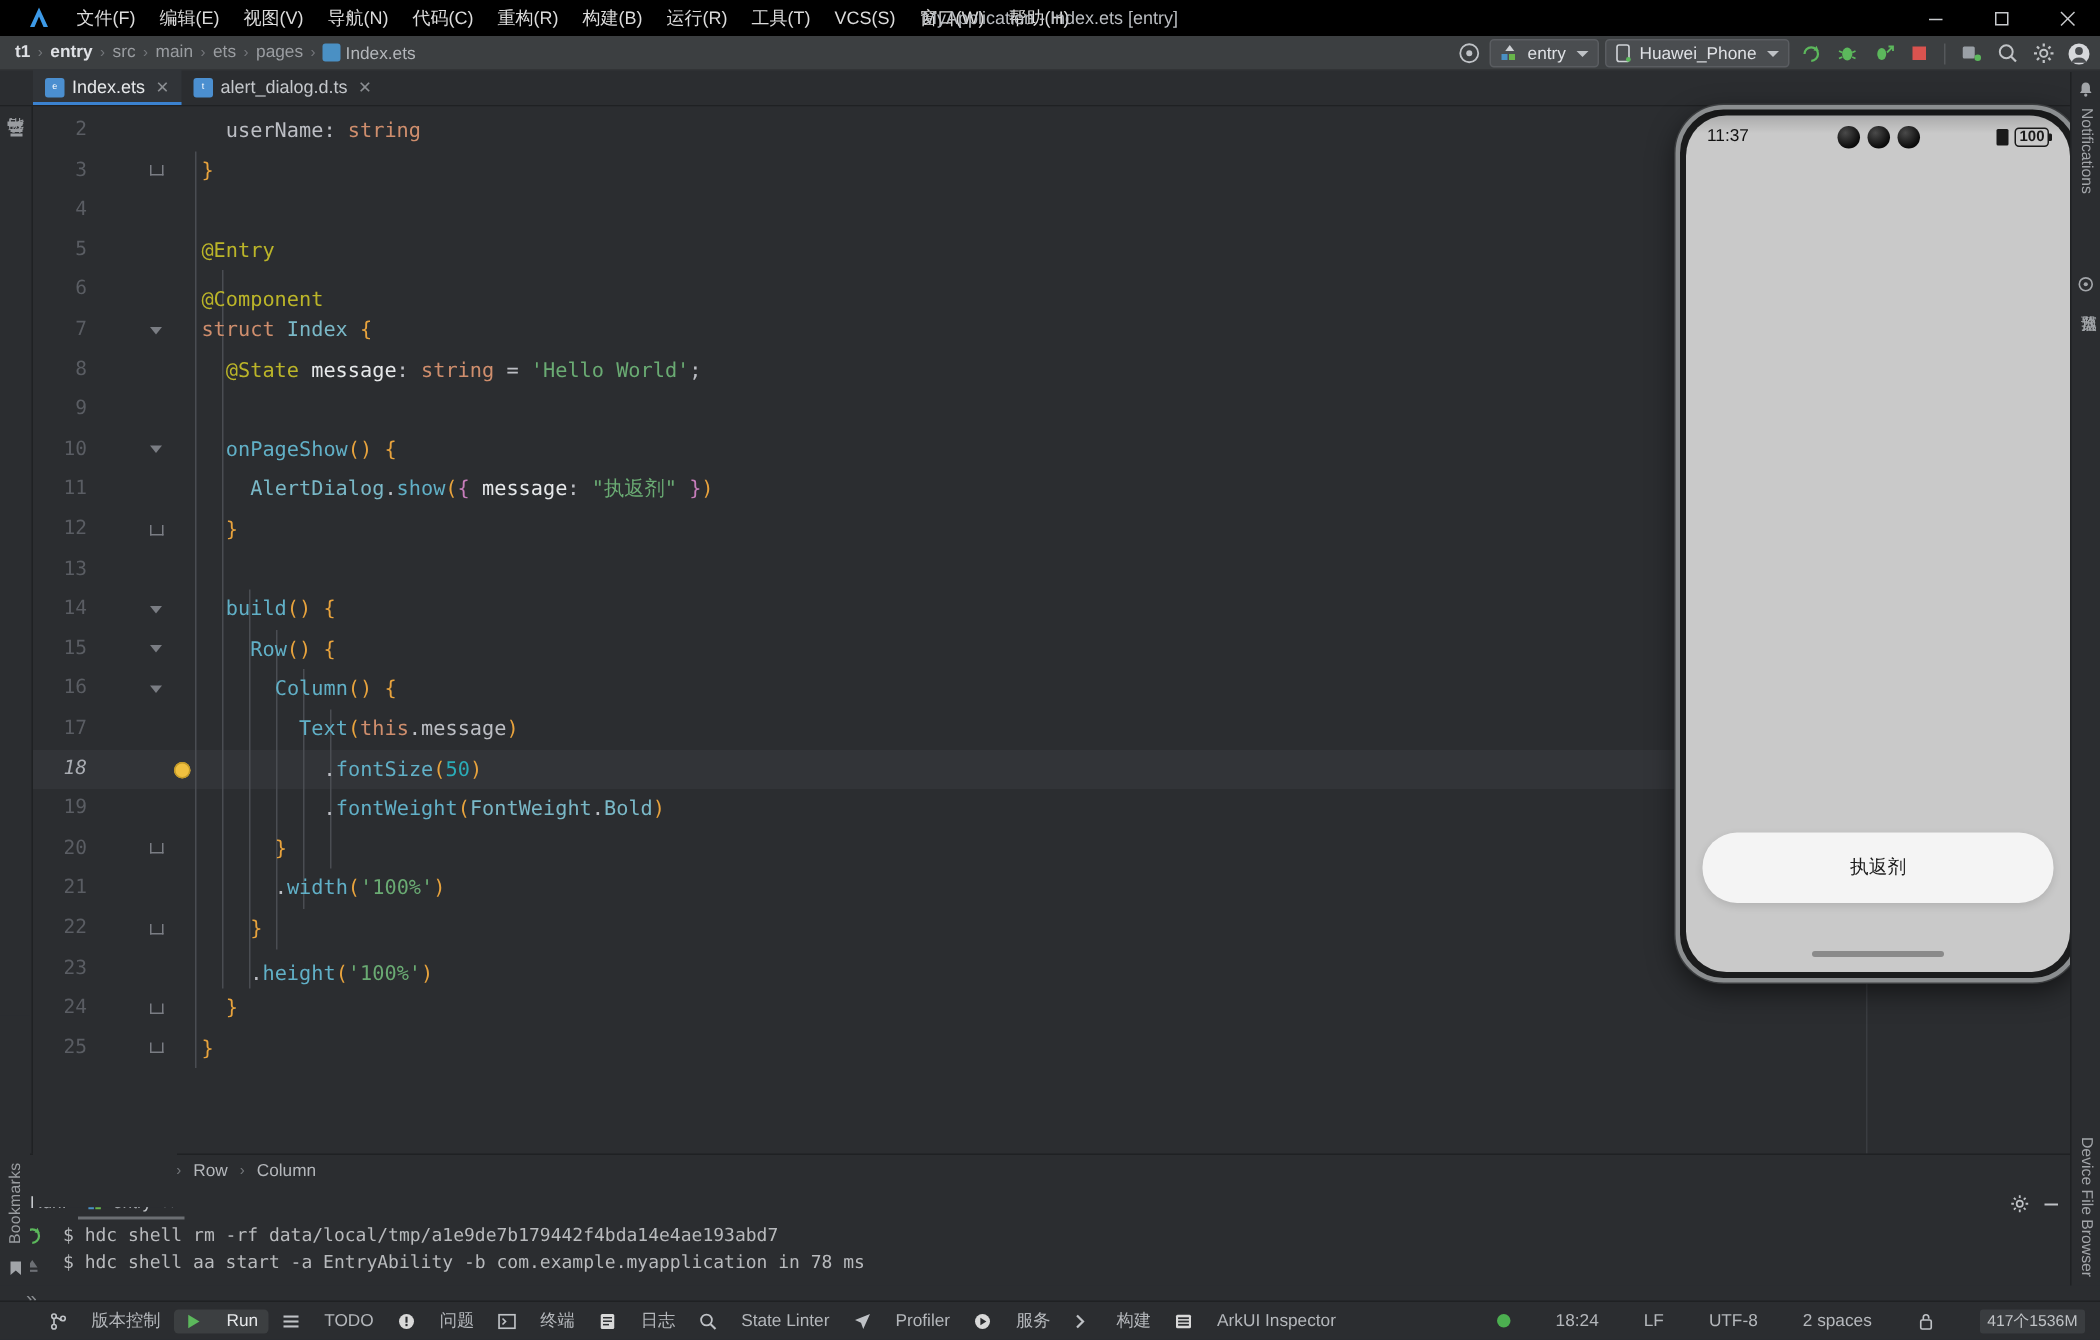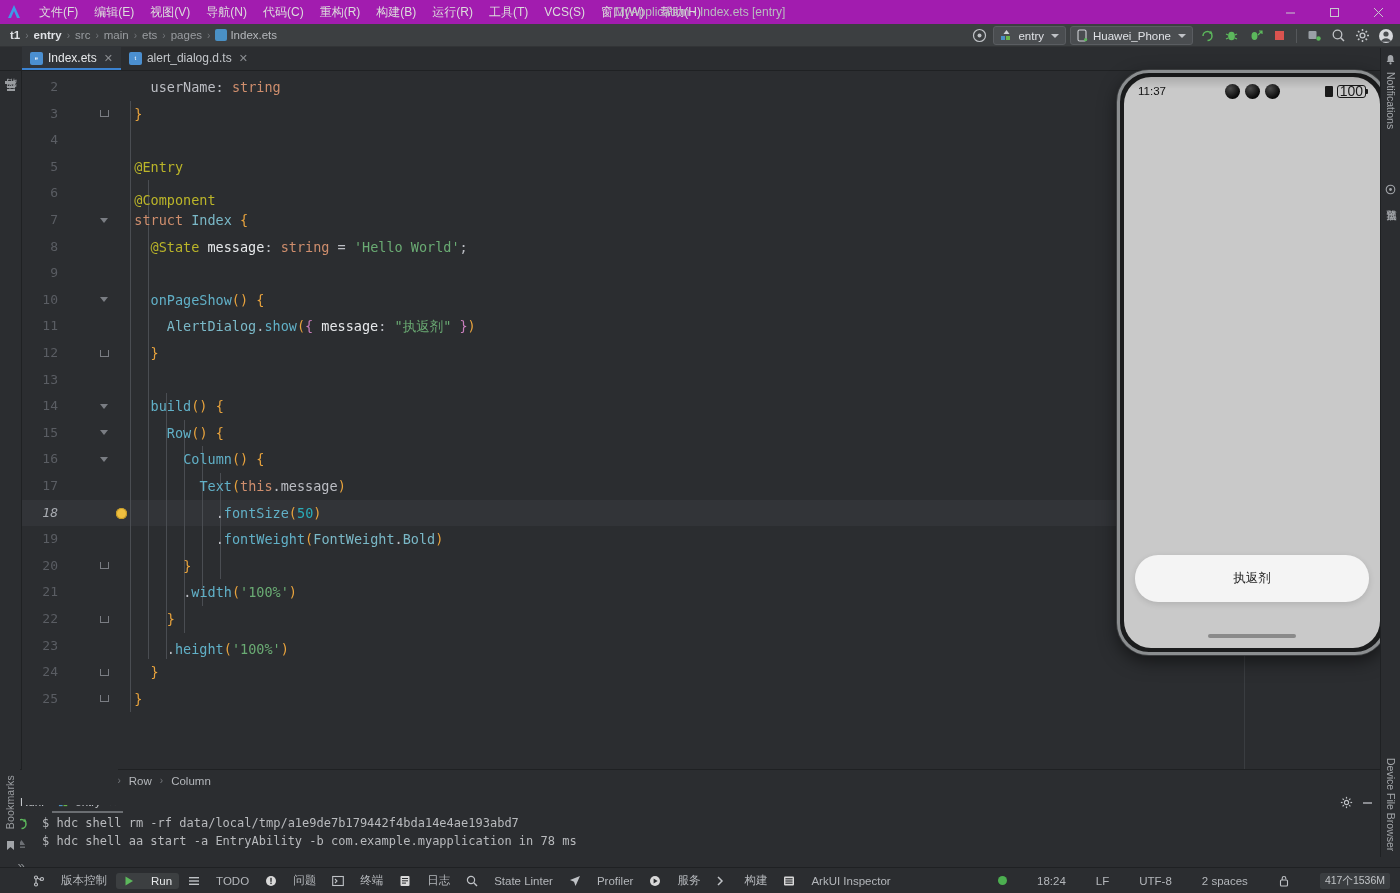--- a/index.html
+++ b/index.html
@@ -7,22 +7,22 @@
     width: 1400px; height: 893px;
     background: #2b2d30;
     font-family: "Liberation Sans", sans-serif;
     overflow: hidden;
     color: #dfe1e5;
   }
   .app { position: relative; width: 1400px; height: 893px; }
 
   
   .titlebar {
-    height: 24px; background: #a21caf; display: flex; align-items: center;
-    padding-left: 6px; font-size: 12px; position: relative;
+    height: 24px; background: #000000; display: flex; align-items: center;
+    padding-left: 18px; font-size: 12px; position: relative;
   }
   .logo-ide {
     width: 16px; height: 16px; margin-right: 10px; position: relative; flex: 0 0 16px;
   }
   .menu-list { display: flex; align-items: center; gap: 2px; }
   .menu-item {
     padding: 2px 7px; font-size: 12px; color: #dcdcdc; white-space: nowrap;
     border-radius: 3px; cursor: default;
   }
   .win-title {
@@ -155,22 +155,22 @@
   .statusbar {
     height: 28px; display: flex; align-items: center; padding: 0 14px;
     font-size: 11.5px; color: #111; position: relative; font-family: "Liberation Sans", sans-serif;
   }
   .sb-time { font-weight: 500; }
   .sb-cam { position: absolute; left: 0; right: 0; display: flex; justify-content: center; gap: 5px; }
   .dot-cam { width: 15px; height: 15px; border-radius: 50%;
              background: radial-gradient(circle at 35% 30%, #4a4a4a, #0b0b0b 70%); }
   .sb-right { margin-left: auto; display: flex; align-items: center; gap: 4px; }
   .sim-ico { width: 8px; height: 11px; background: #1a1a1a; border-radius: 1px; position: relative; }
-  .batt { border: 1.3px solid #1a1a1a; border-radius: 3px; padding: 0 2px; font-size: 14px;
-          line-height: 11px; color: #1a1a1a; font-weight: normal; position: relative; text-align: center; }
+  .batt { border: 1.3px solid #1a1a1a; border-radius: 3px; padding: 0 2px; font-size: 10px;
+          line-height: 11px; color: #1a1a1a; font-weight: bold; position: relative; text-align: center; }
   .batt::after { content:""; position:absolute; right:-3px; top:3px; width:2px; height:5px; background:#1a1a1a; border-radius:0 1px 1px 0; }
 
   .appbody { flex: 1 1 auto; position: relative; display: flex; align-items: flex-start; justify-content: center; }
   .hello {
     position: absolute; top: 252px; left: 0; right: 0; text-align: center;
     font-size: 32px; font-weight: bold; color: #1a1a1a; letter-spacing: -.3px;
   }
   .dlg {
     position: absolute; left: 11px; right: 11px; bottom: 46px; height: 47px;
     background: #f4f4f4; border-radius: 23px;

